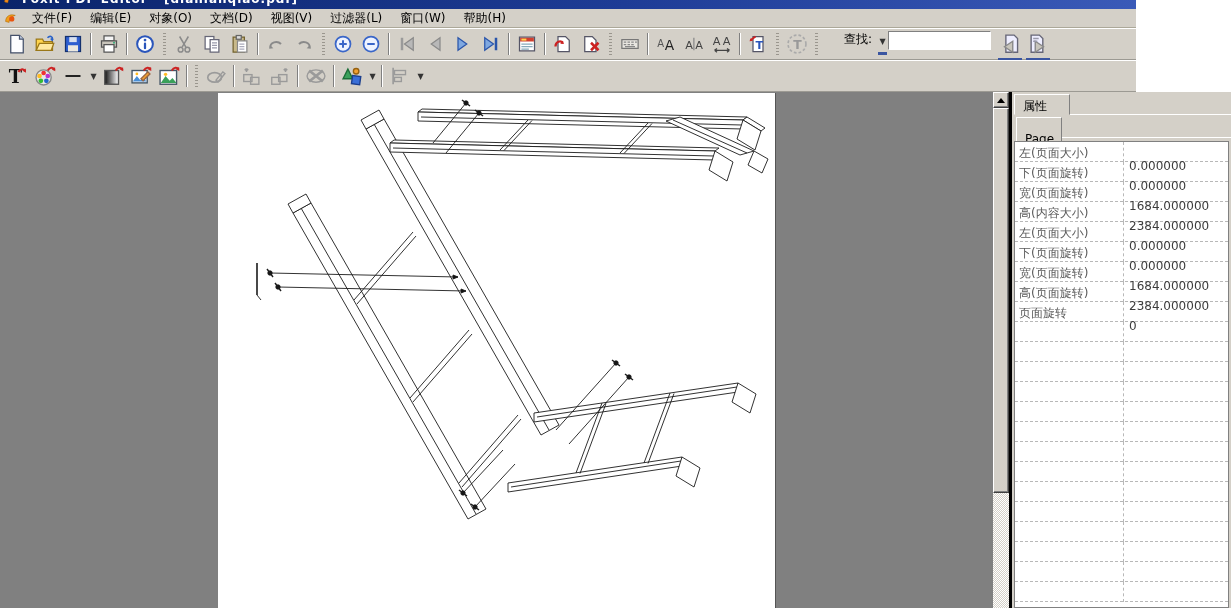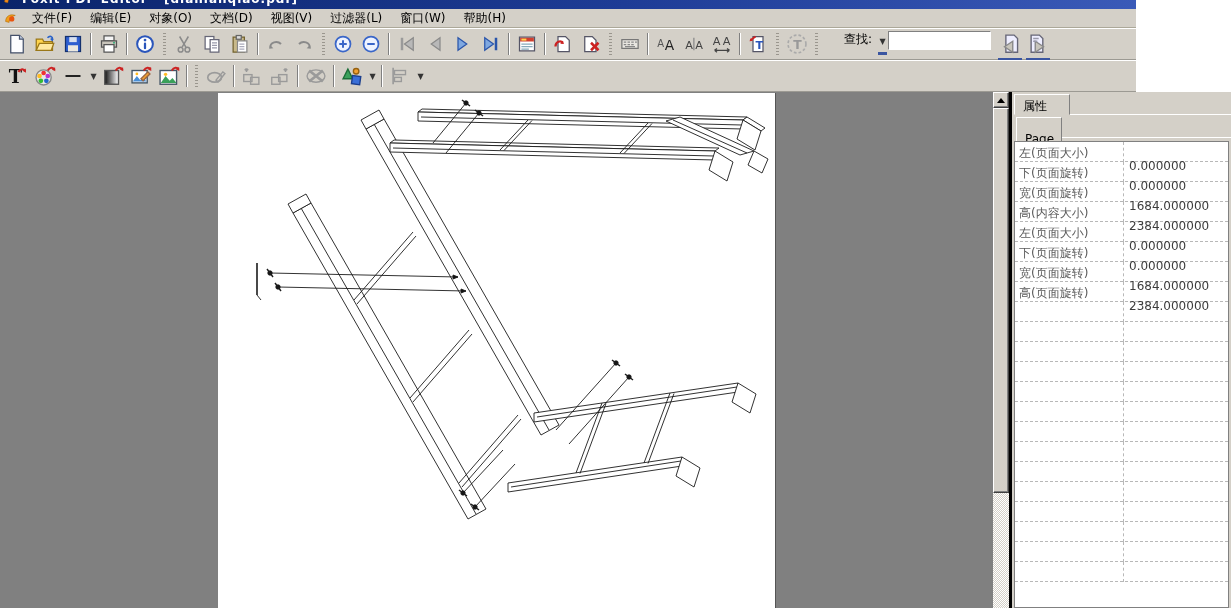--- a/index.html
+++ b/index.html
@@ -562,20 +562,24 @@
             <span class="cv">0.000000</span>
           </div>
             <div class="prow">
             <span class="cn">宽(页面旋转)</span>
             <span class="cv">1684.000000</span>
           </div>
             <div class="prow">
             <span class="cn">高(页面旋转)</span>
             <span class="cv">2384.000000</span>
           </div>
+            <div class="prow">
+            <span class="cn">页面旋转</span>
+            <span class="cv">0</span>
+          </div>
           </div>
         <div class="prow"></div>
           <div class="prow"></div>
         <div class="prow"></div>
           <div class="prow"></div>
         <div class="prow"></div>
           <div class="prow"></div>
         <div class="prow"></div>
           <div class="prow"></div>
         <div class="prow"></div>

